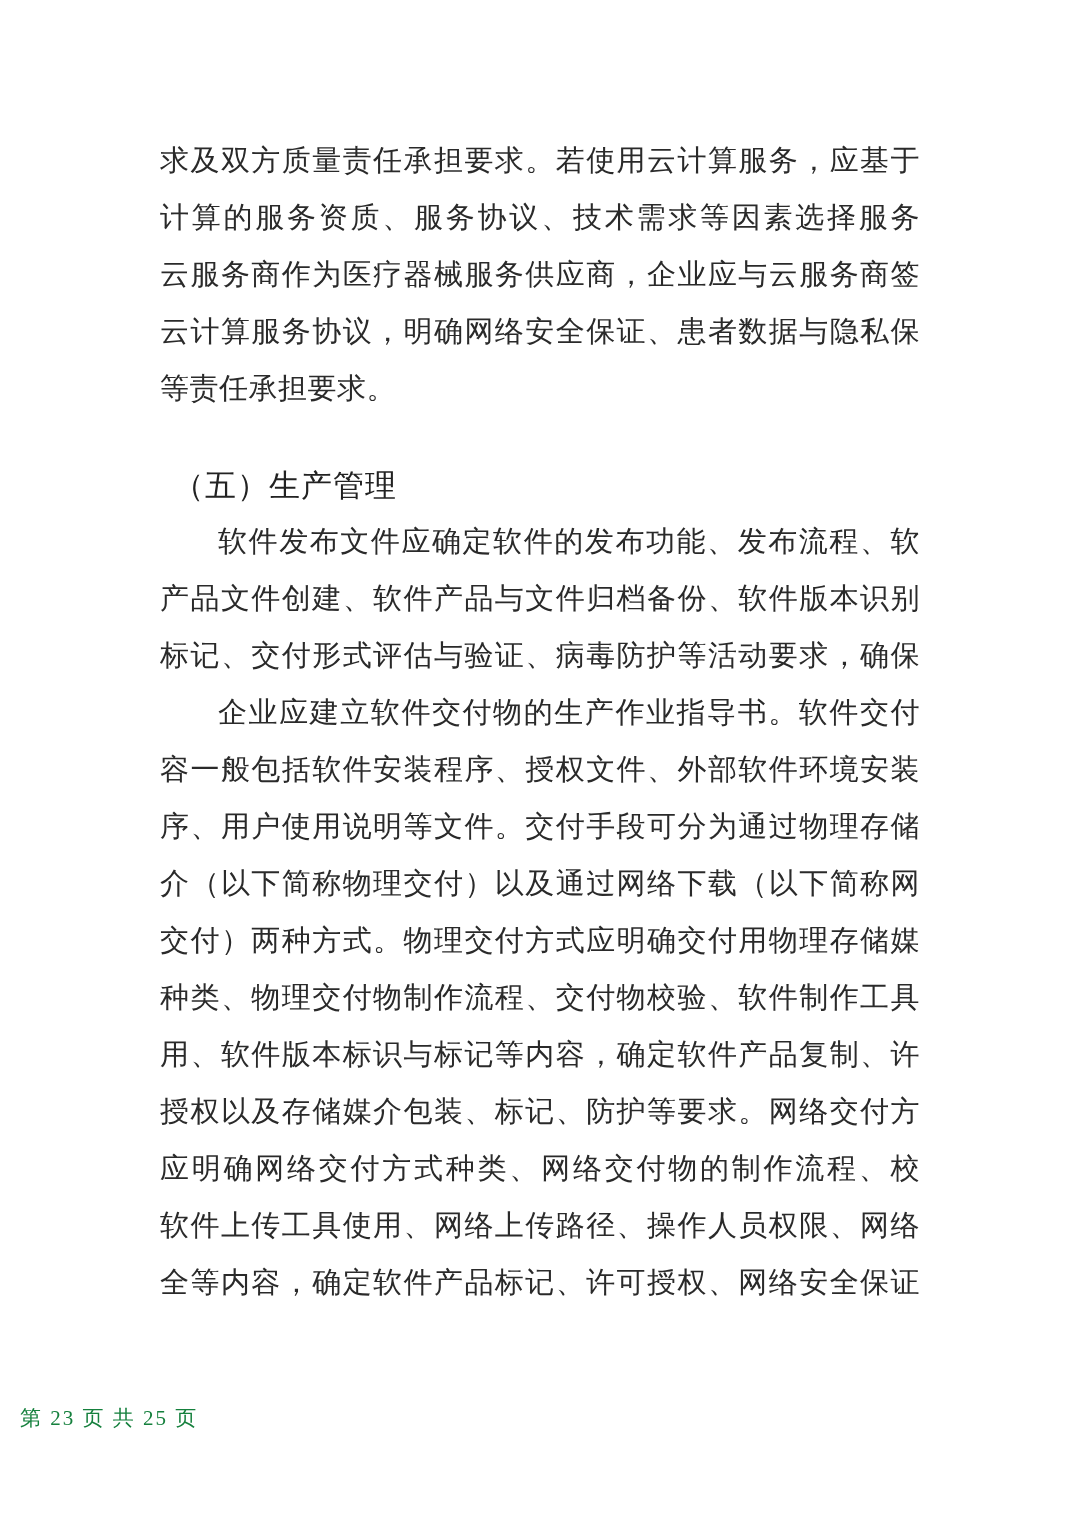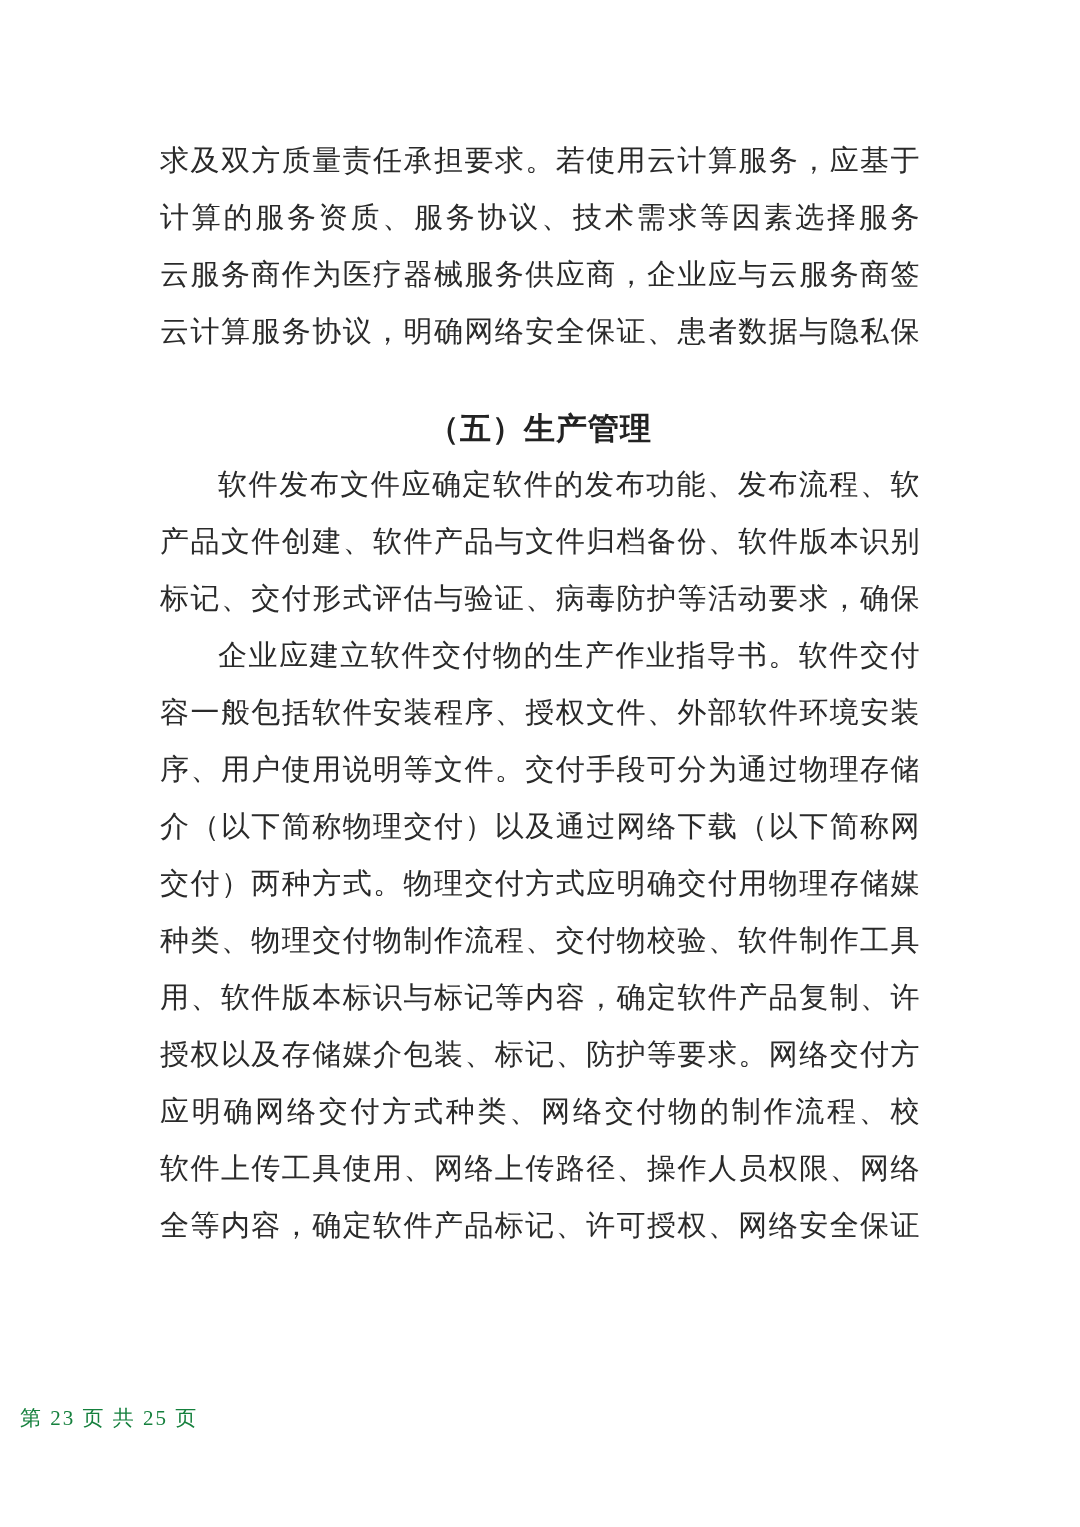--- a/index.html
+++ b/index.html
@@ -40,27 +40,28 @@
   
   .para.closed .line:last-child {
     text-align-last: left;
   }
   
   .para.indented .line:first-child {
     text-indent: 58px;
   }
   .heading {
     font-size: 31px;
-    font-weight: bold;
+    font-weight: normal;
     line-height: 54px;
     height: 54px;
     margin-top: 42px;
     letter-spacing: 1px;
-    text-align: center;
+    text-align: left;
     color: #222222;
+    margin-left: 13px;
   }
   .footer {
     position: absolute;
     top: 1404px;
     left: 0;
     width: 100%;
     text-align: left;
     font-size: 21px;
     letter-spacing: 2px;
     color: #15803d;
@@ -71,20 +72,21 @@
 <body>
 
 <div class="page">
   <div class="content">
 
     <div class="para closed">
       <div class="line">求及双方质量责任承担要求。若使用云计算服务，应基于云</div>
       <div class="line">计算的服务资质、服务协议、技术需求等因素选择服务商，</div>
       <div class="line">云服务商作为医疗器械服务供应商，企业应与云服务商签订</div>
       <div class="line">云计算服务协议，明确网络安全保证、患者数据与隐私保护</div>
+      <div class="line">等责任承担要求。</div>
     </div>
 
     <div class="heading">（五）生产管理</div>
 
     <div class="para closed indented">
       <div class="line">软件发布文件应确定软件的发布功能、发布流程、软件</div>
       <div class="line">产品文件创建、软件产品与文件归档备份、软件版本识别与</div>
       <div class="line">标记、交付形式评估与验证、病毒防护等活动要求，确保软</div>
     </div>
 

